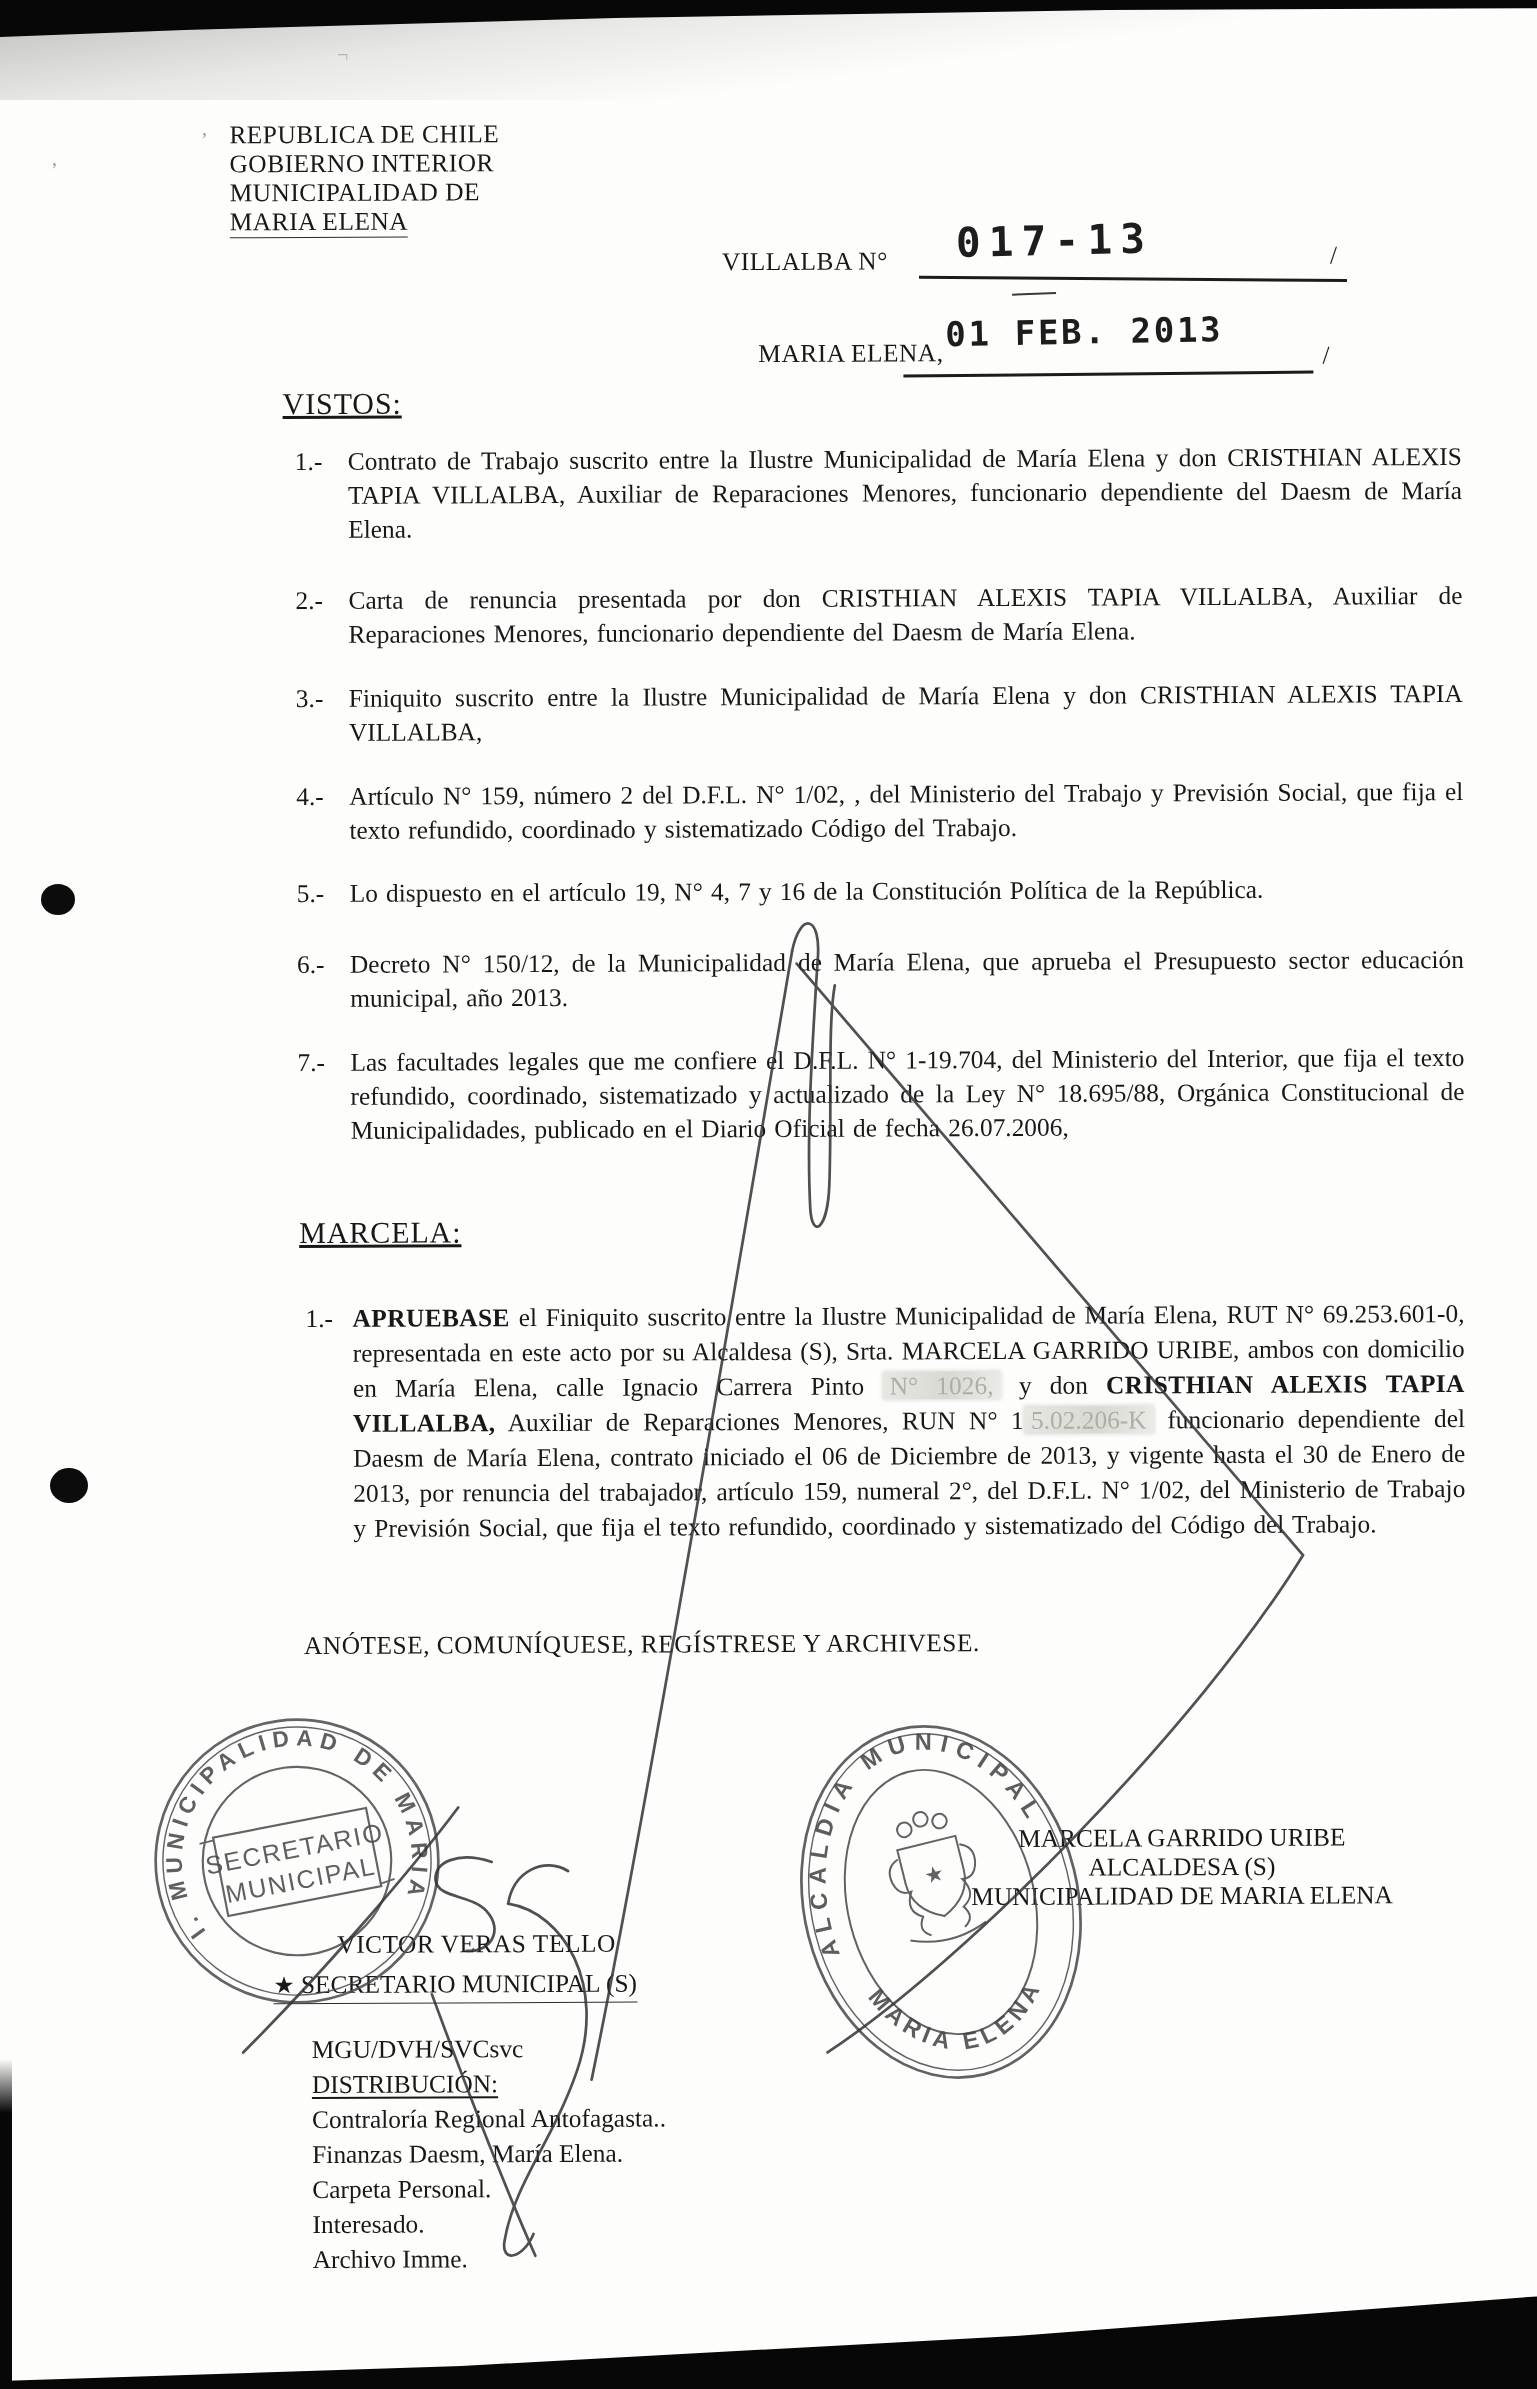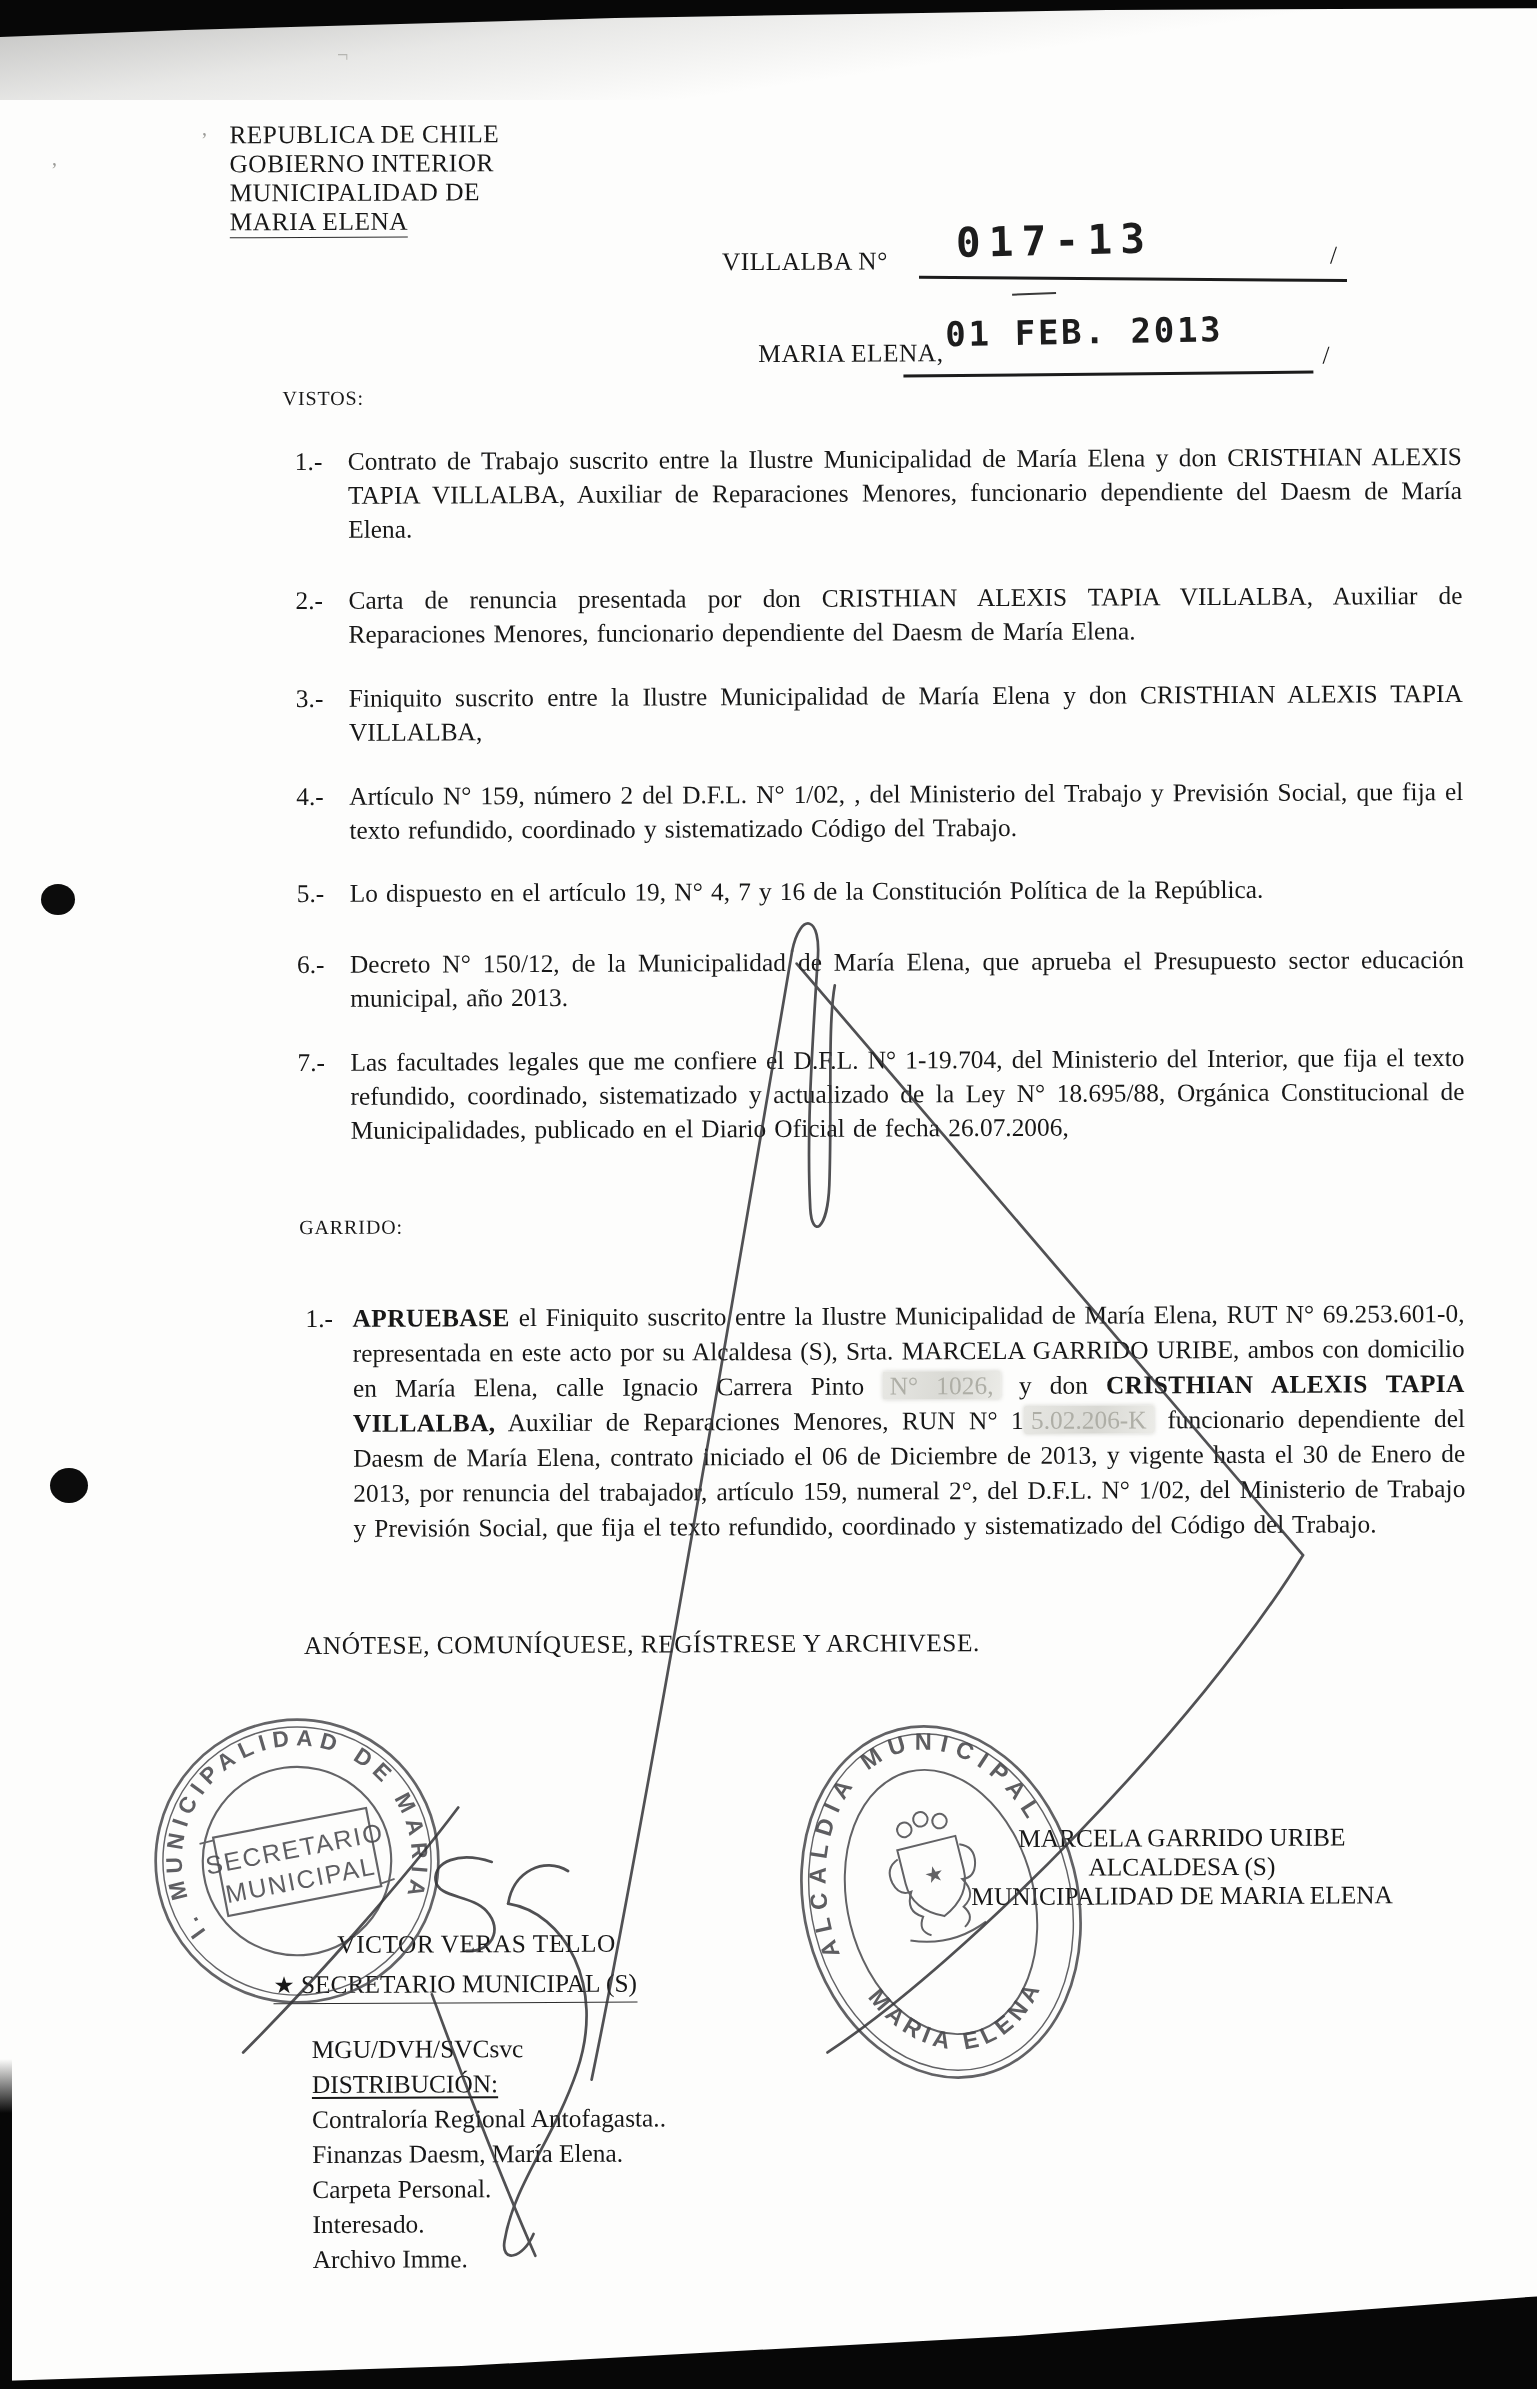--- a/index.html
+++ b/index.html
@@ -24,21 +24,21 @@
   
   .doc{position:absolute;inset:0;transform:rotate(-0.25deg);z-index:2;}
   .letterhead{position:absolute;left:234px;top:118px;font-size:25.4px;line-height:29px;letter-spacing:0.5px;}
   .letterhead .u{border-bottom:1.8px solid #2a2a2a;padding-bottom:0.9px;display:inline-block;}
   .row-label{position:absolute;font-size:25.4px;letter-spacing:0.5px;}
   .stamp-digits{position:absolute;font-family:"DejaVu Sans Mono",monospace;font-weight:700;color:#1d1d1d;}
   .num-stamp{left:960px;top:218px;font-size:41px;letter-spacing:8.2px;transform:rotate(-1deg);}
   .date-stamp{left:949px;top:313px;font-size:34px;letter-spacing:2.7px;transform:rotate(-0.8deg);}
   .fill-line{position:absolute;height:2.7px;background:#1c1c1c;}
   .slash{position:absolute;font-size:25.4px;}
-  .heading{position:absolute;font-size:20px;letter-spacing:0.9px;}
+  .heading{position:absolute;font-size:30px;letter-spacing:0.9px;text-decoration:underline;}
   .v-item{position:absolute;left:298px;width:1167px;display:flex;font-size:25.4px;line-height:34px;}
   .v-item .n{width:53px;flex:none;}
   .v-item .t{flex:1;text-align:justify;word-spacing:1.8px;}
   .d-item{position:absolute;left:305px;width:1159px;display:flex;font-size:25.4px;line-height:35px;}
   .d-item .n{width:47px;flex:none;}
   .d-item .t{flex:1;text-align:justify;word-spacing:1.8px;}
   .seg-bold{font-weight:700;letter-spacing:0.4px;}
   .redact{background:linear-gradient(100deg,#e7e7e3,#d9d9d4 55%,#ebebe7);
     color:#aeaea6;border-radius:1.8px;padding:0 7.3px;box-shadow:0 0 4.5px rgba(205,205,200,.9);}
   .closing{position:absolute;left:302px;top:1629px;font-size:25.4px;letter-spacing:0.5px;}
@@ -113,21 +113,21 @@
     </div>
     <div class="v-item" style="top:945px;">
       <span class="n">6.-</span>
       <span class="t">Decreto N° 150/12, de la Municipalidad de María Elena, que aprueba el Presupuesto sector educación municipal, año 2013.</span>
     </div>
     <div class="v-item" style="top:1043px;">
       <span class="n">7.-</span>
       <span class="t">Las facultades legales que me confiere el D.F.L. N° 1-19.704, del Ministerio del Interior, que fija el texto refundido, coordinado, sistematizado y actualizado de la Ley N° 18.695/88, Orgánica Constitucional de Municipalidades, publicado en el Diario Oficial de fecha 26.07.2006,</span>
     </div>
 
-    <div class="heading" style="left:299px;top:1214px;">GARRIDO:</div>
+    <div class="heading" style="left:299px;top:1214px;">MARCELA:</div>
 
     <div class="d-item" style="top:1299px;">
       <span class="n">1.-</span>
       <span class="t"><span class="seg-bold">APRUEBASE</span><span>  el Finiquito suscrito entre la Ilustre Municipalidad de María Elena, RUT N° 69.253.601-0, representada en este acto por su Alcaldesa (S), Srta. MARCELA GARRIDO URIBE, ambos con domicilio en María Elena, calle Ignacio Carrera Pinto </span><span class="redact">N° 1026,</span><span> y don </span><span class="seg-bold">CRISTHIAN ALEXIS TAPIA VILLALBA,</span><span> Auxiliar de Reparaciones Menores, RUN N° 1</span><span class="redact">5.02.206-K</span><span> funcionario dependiente del Daesm de María Elena, contrato iniciado el 06 de Diciembre de 2013, y vigente hasta el 30 de Enero de 2013, por renuncia del trabajador, artículo 159, numeral 2°, del D.F.L. N° 1/02, del Ministerio de Trabajo y Previsión Social, que fija el texto refundido, coordinado y sistematizado del Código del Trabajo.</span></span>
     </div>
 
     <div class="closing">ANÓTESE, COMUNÍQUESE, REGÍSTRESE  Y ARCHIVESE.</div>
 
     <div class="mayor-block">
       <div>MARCELA GARRIDO URIBE</div>

